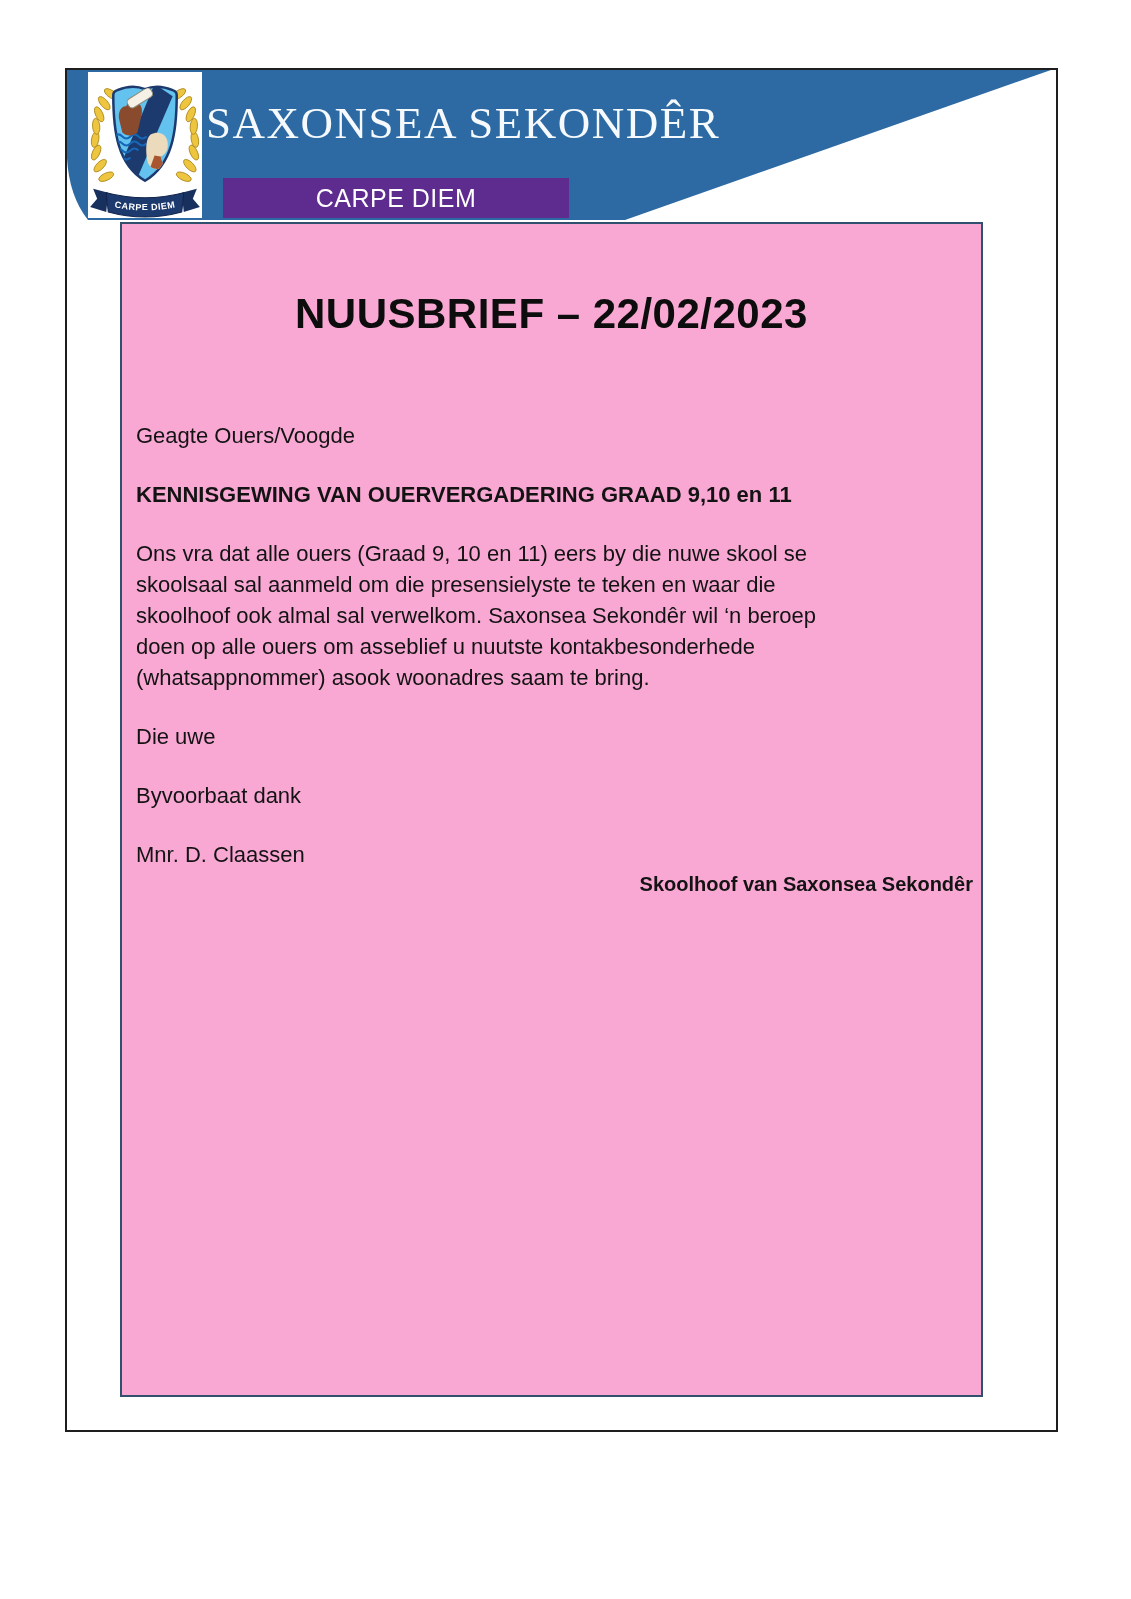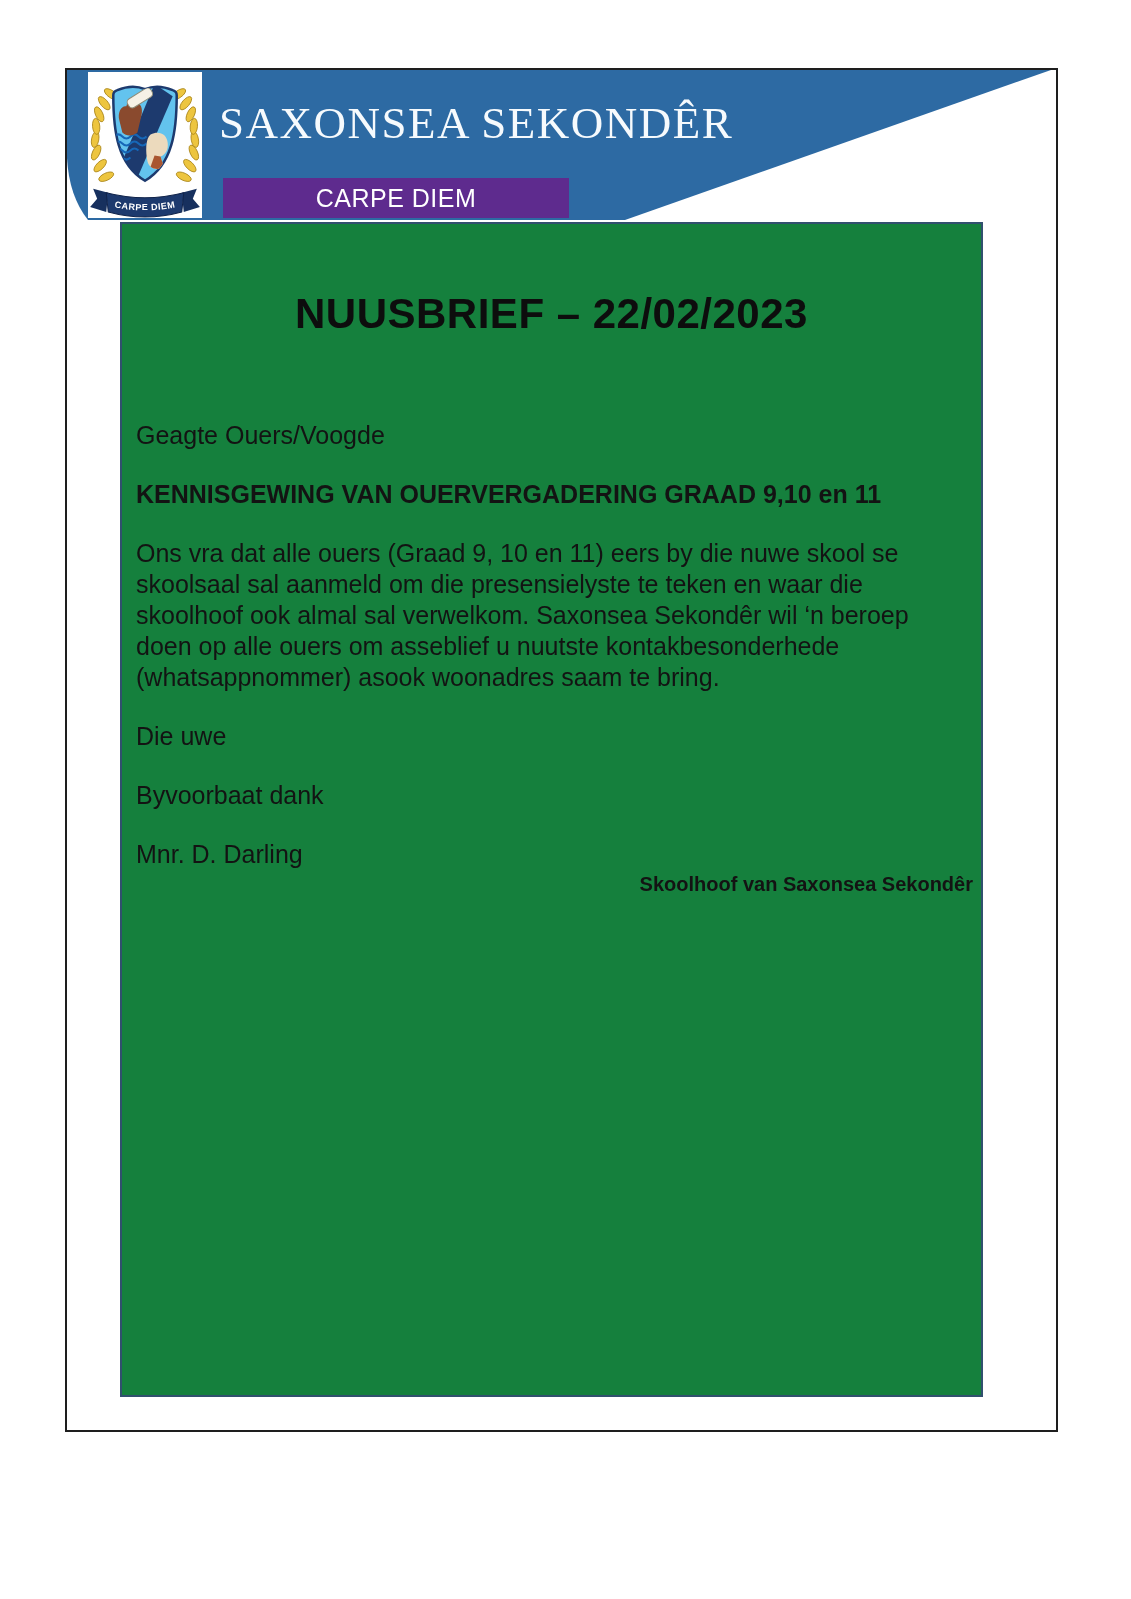--- a/index.html
+++ b/index.html
@@ -13,44 +13,44 @@
   }
   
   .header{position:absolute;left:0;top:0;width:989px;height:150px;}
   .header-bg{position:absolute;left:0;top:0;width:989px;height:150px;display:block;}
   .logo-box{
     position:absolute;left:21px;top:2px;width:114px;height:146px;
     background:#ffffff;
   }
   .crest{width:114px;height:146px;display:block;}
   .school-name{
-    position:absolute;left:152px;top:31px;
+    position:absolute;left:139px;top:31px;
     font-family:"Liberation Serif",serif;
     font-size:45px;line-height:45px;letter-spacing:1.5px;
     color:#f6fafd;white-space:nowrap;
   }
   .motto-bar{
     position:absolute;left:156px;top:108px;width:346px;height:40px;
     background:#5e2b8e;color:#ffffff;
     display:flex;align-items:center;justify-content:center;
     font-size:25px;letter-spacing:0.5px;
   }
   
   .card{
     position:absolute;left:53px;top:152px;width:859px;height:1171px;
-    background:#15803d;border:2px solid #31506e;overflow:hidden;
+    background:#f9a8d4;border:2px solid #31506e;overflow:hidden;
   }
   .nl-title{
     margin:64px 10px 0;text-align:center;
     font-size:42px;font-weight:bold;line-height:52px;letter-spacing:0.5px;
     color:#0d0d0d;white-space:nowrap;
   }
   .card p{
     margin:0 8px 28px 14px;
-    font-size:25px;line-height:31px;
+    font-size:22px;line-height:31px;
     white-space:pre-line;
   }
   .greeting{margin-top:80px !important;}
   .notice{font-weight:bold;}
   .sig-name{margin-bottom:1px !important;}
   .sig-title{
     font-size:20px !important;font-weight:bold;line-height:26px !important;
     margin-bottom:0 !important;
     text-align:right;
   }
@@ -138,17 +138,17 @@
 
     <p>Ons vra dat alle ouers (Graad 9, 10 en 11) eers by die nuwe skool se
 skoolsaal sal aanmeld om die presensielyste te teken en waar die
 skoolhoof ook almal sal verwelkom. Saxonsea Sekondêr wil ‘n beroep
 doen op alle ouers om asseblief u nuutste kontakbesonderhede
 (whatsappnommer) asook woonadres saam te bring.</p>
 
     <p>Die uwe</p>
     <p>Byvoorbaat dank</p>
 
-    <p class="sig-name">Mnr. D. Darling</p>
+    <p class="sig-name">Mnr. D. Claassen</p>
     <p class="sig-title">Skoolhoof van Saxonsea Sekondêr</p>
   </div>
 
 </div>
 
 </body></html>

